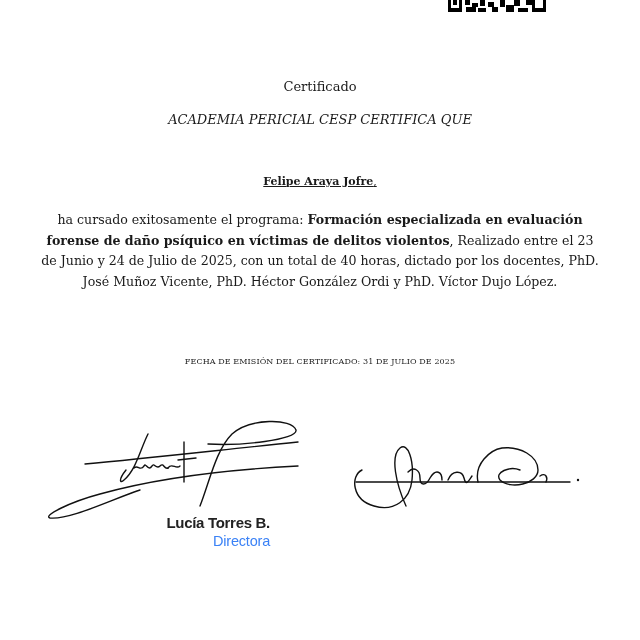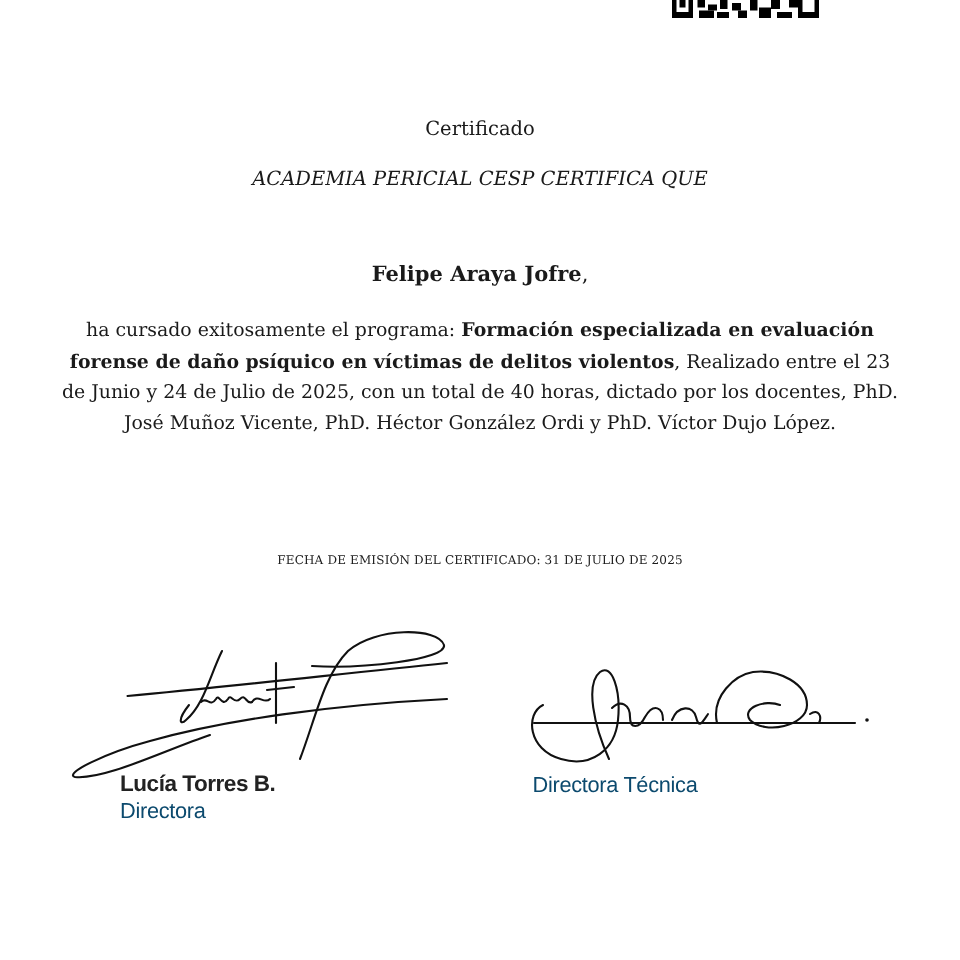--- a/index.html
+++ b/index.html
@@ -1,29 +1,29 @@
 <!DOCTYPE html>
 <html><head>
   <meta charset="utf-8">
   <style>
     html, body { margin:0; padding:0; background:#ffffff; }
     body { width:640px; height:640px; position:relative; overflow:hidden; color:#1a1a1a; font-family:"DejaVu Serif", serif; }
     .qr { position:absolute; left:448px; top:0; width:98px; height:12px; }
     .center { position:absolute; left:0; width:640px; text-align:center; }
     .title { top:79px; font-size:13px; }
     .academy { top:112px; font-size:13px;font-style:italic; }
-    .name { top:175px; font-size:14px; }
+    .name { top:175px; font-size:11px;text-decoration:underline; }
     .name b { font-weight:bold; }
     .body { top:210px; left:40px; width:560px; font-size:12.6px; line-height:20.5px; }
     .body b { font-weight:bold; }
-    .date { top:369px; font-size:8px; letter-spacing:0.1px; }
+    .date { top:357px; font-size:8px; letter-spacing:0.1px; }
     .sig { position:absolute; }
-    .sig-block { position:absolute; text-align:left; font-family:"Liberation Sans", sans-serif; }
+    .sig-block { position:absolute; text-align:right; font-family:"Liberation Sans", sans-serif; }
     .sig-name { font-weight:bold; font-size:15px; letter-spacing:-0.3px; color:#222; }
-    .sig-role { font-size:14.5px; color:#0c4a6e; margin-top:2px; letter-spacing:-0.2px; }
+    .sig-role { font-size:14.5px; color:#3b82f6; margin-top:2px; letter-spacing:-0.2px; }
   </style>
 </head>
 <body>
 
 <svg class="qr" viewBox="0 0 98 12">
   <rect x="0" y="0" width="14" height="12" fill="#000"></rect>
   <rect x="3" y="0" width="8" height="8" fill="#fff"></rect>
   <rect x="5" y="0" width="4" height="5" fill="#000"></rect>
   <rect x="17" y="0" width="5" height="5" fill="#000"></rect>
   <rect x="24" y="3" width="6" height="4" fill="#000"></rect>
@@ -72,14 +72,13 @@
     <path d="M12 50 C0 56 2 80 24 86 C44 92 60 80 62 60 C64 40 58 22 50 28 C40 36 46 64 56 86"></path>
     <path d="M6 62 L220 62"></path>
     <path d="M58 52 C64 46 70 50 70 58 C70 66 76 66 80 58 C86 48 92 52 92 60"></path>
     <path d="M98 60 C102 50 112 50 114 58 C116 66 118 62 122 56"></path>
     <path d="M128 62 C124 44 140 30 152 28 C170 26 188 36 188 50 C188 64 160 70 150 60 C144 52 160 46 170 50"></path>
     <path d="M190 56 C196 52 198 58 196 62"></path>
   </g>
   <circle cx="228" cy="60" r="1.2" fill="#111"></circle>
 </svg>
 <div class="sig-block" style="left:355px;top:514px;width:200px;">
-  <div class="sig-role">Directora Técnica</div>
 </div>
 
 </body></html>

